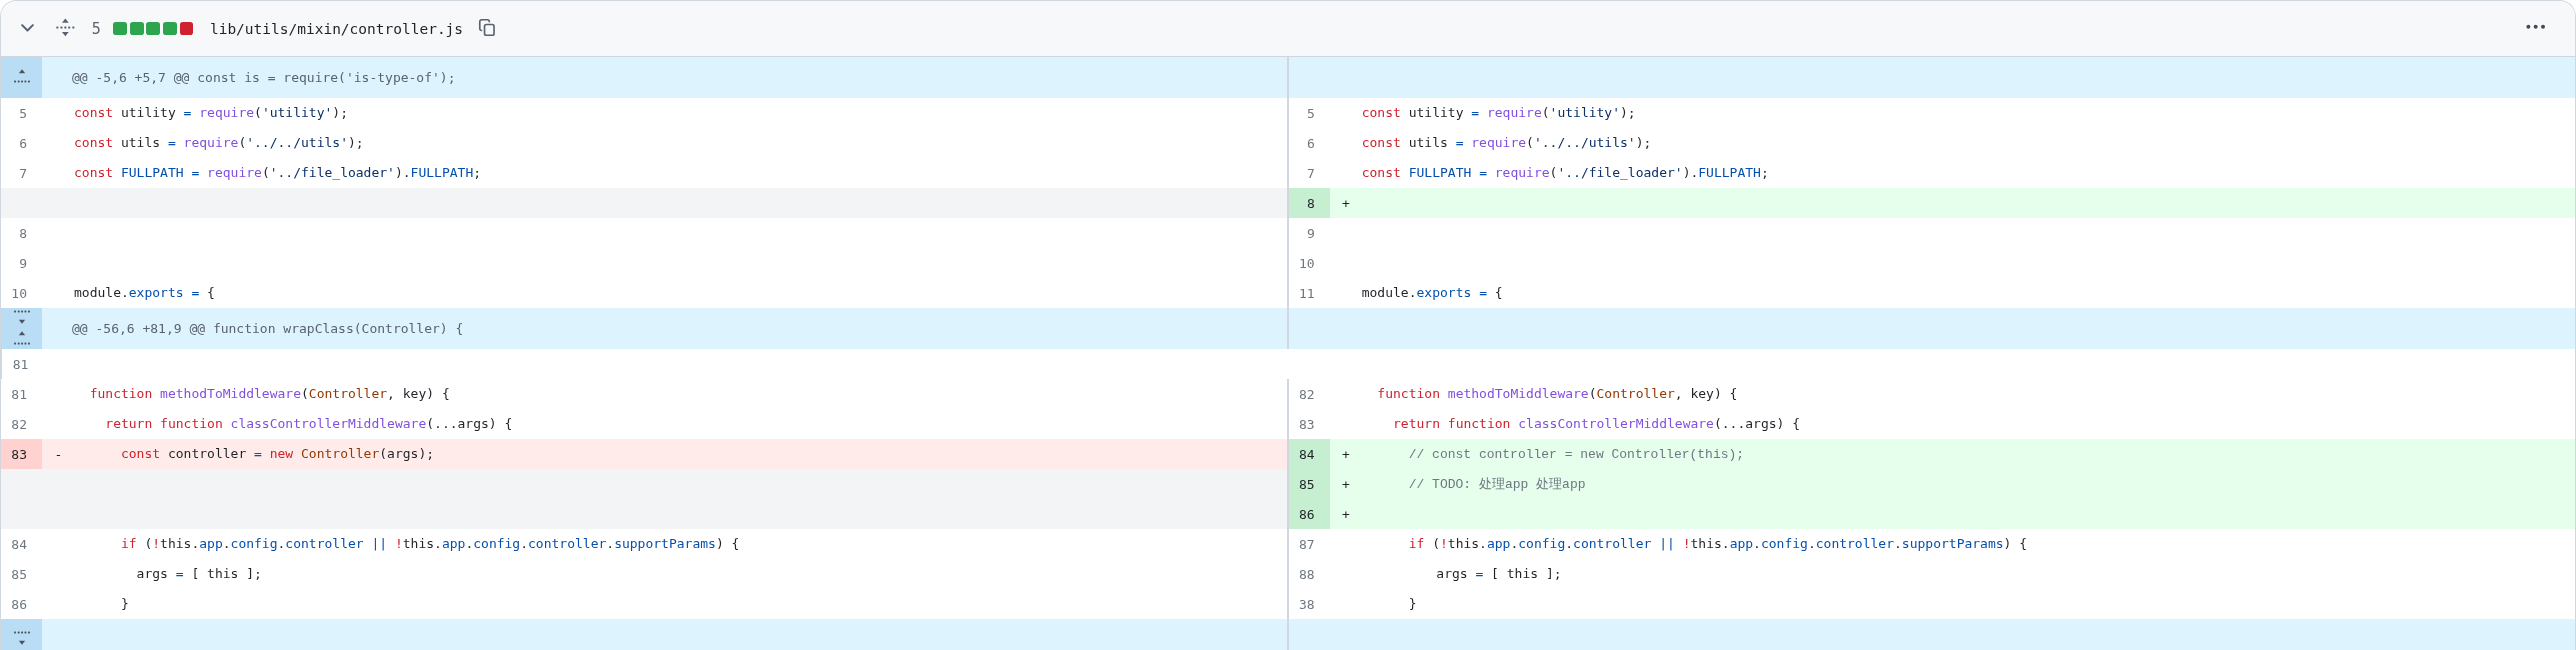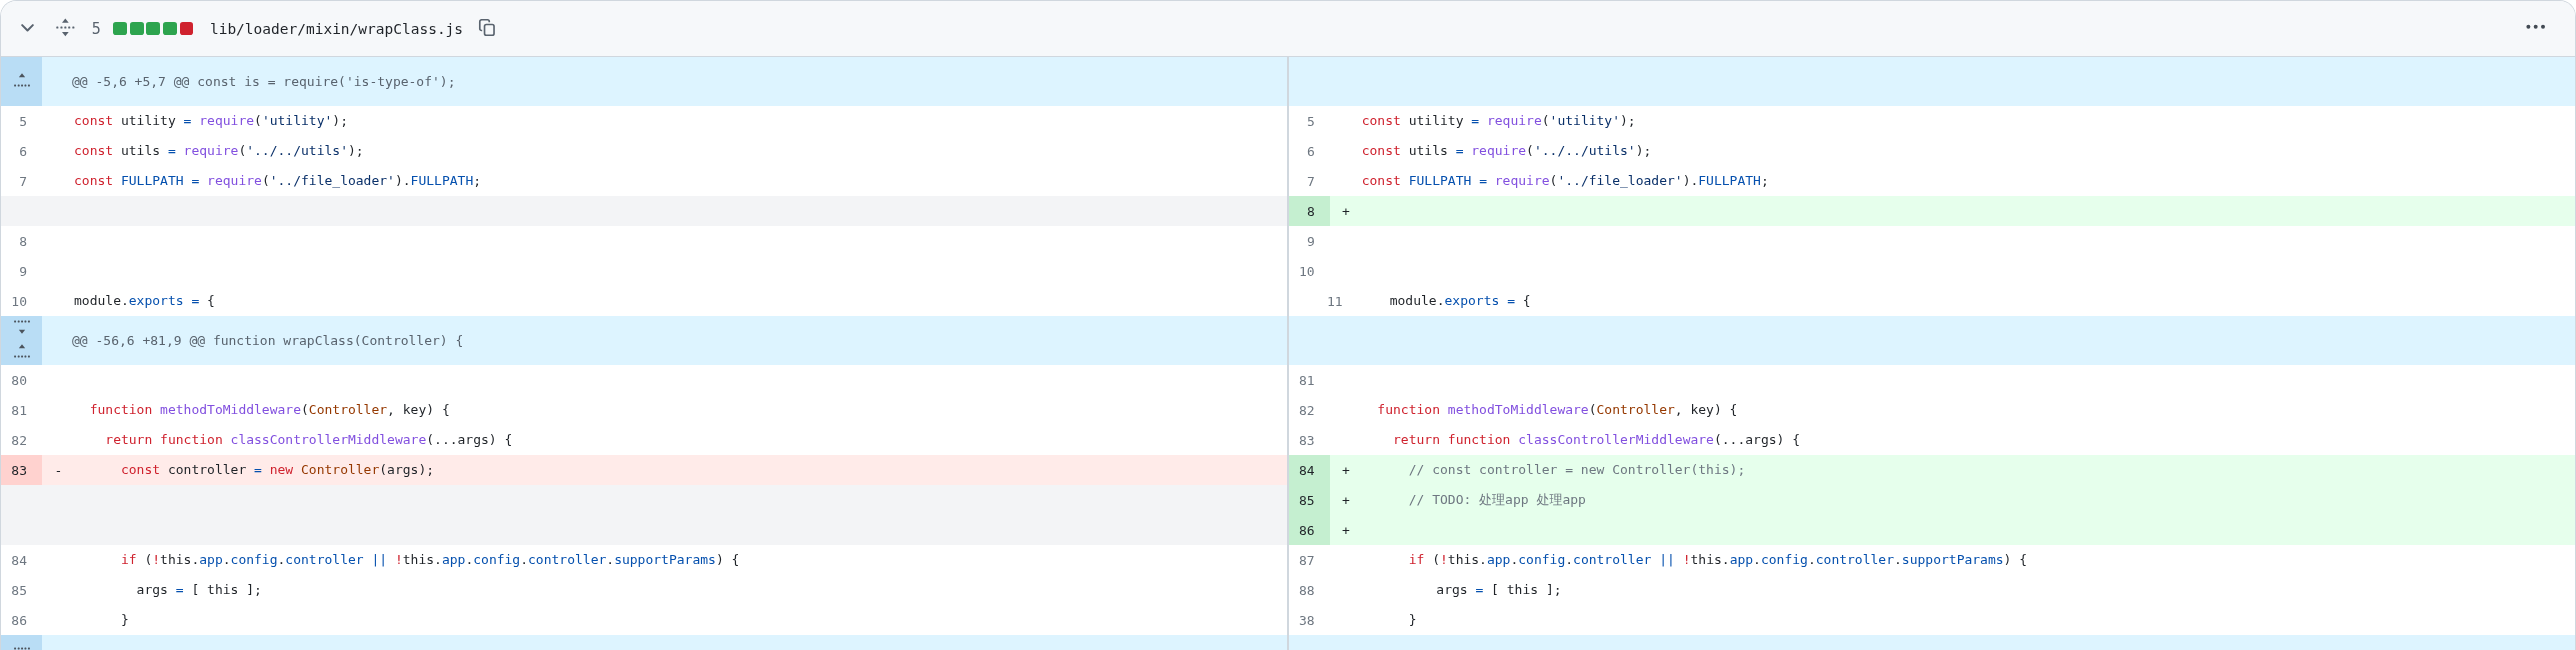--- a/index.html
+++ b/index.html
@@ -36,21 +36,21 @@
     font-family: "DejaVu Sans Mono", monospace; font-size: 14.5px; color: #1f2328;
     margin-left: 4.1px;
   }
   .spacer { flex: 1; }
   
   .diff-body { width: 100%; }
   .diff-row { display: flex; width: 100%; }
   .pane { flex: 1 1 0; display: flex; min-width: 0; background: #fff; }
   .mid-divider { width: 1.4px; background: #d0d7de; flex: 0 0 1.4px; }
   .code-row { height: 30px; }
-  .hunk-row { height: 49px; }
+  .hunk-row { height: 41px; }
   .bottom-row { height: 41px; }
 
   .num-cell {
     flex: 0 0 41px; width: 41px; display: flex; align-items: center;
     justify-content: flex-end; padding-right: 15px;
     font-family: "DejaVu Sans Mono", monospace; font-size: 13px; color: #6e7781;
     cursor: pointer; user-select: none;
   }
   .code-cell {
     flex: 1 1 auto; min-width: 0; position: relative; display: flex;
@@ -93,21 +93,21 @@
   }
   .hunk-fill { flex: 1 1 auto; background: #ddf4ff; }
   
   .tk-p { color: #1f2328; }
   .tk-k { color: #cf222e; }
   .tk-f { color: #8250df; }
   .tk-c { color: #953800; }
   .tk-n { color: #0550ae; }
   .tk-o { color: #0550ae; }
   .tk-s { color: #0a3069; }
-  .tk-m { color: #6e7781; }
+  .tk-m { color: #6e7781; font-family: Liberation Mono, monospace; }
 </style>
 </head>
 <body>
 
 <div class="file-card">
   <div class="file-header">
     <button class="hdr-btn">
       <span>
         <svg width="19" height="19" viewBox="0 0 16 16">
             <path d="M3.5 6l4.5 4.5L12.5 6" fill="none" stroke="#59636e" stroke-width="1.7" stroke-linecap="round" stroke-linejoin="round"></path>
@@ -128,21 +128,21 @@
       </span>
     </button>
     <span class="changes-count">5</span>
     <span class="diffstat" id="diffstat">
         <span class="sq add"></span>
         <span class="sq add"></span>
         <span class="sq add"></span>
         <span class="sq add"></span>
         <span class="sq del"></span>
       </span>
-    <span class="file-path">lib/loader/mixin/wrapClass.js</span>
+    <span class="file-path">lib/utils/mixin/controller.js</span>
     <button class="hdr-btn">
       <span>
         <svg width="19" height="19" viewBox="0 0 16 16" fill="none" stroke="#59636e" stroke-width="1.4">
           <rect x="5.5" y="5.5" width="8" height="9" rx="1.5"></rect>
           <path d="M3.5 10.5 h-0.5 a1.5 1.5 0 0 1 -1.5 -1.5 v-6 a1.5 1.5 0 0 1 1.5 -1.5 h5 a1.5 1.5 0 0 1 1.5 1.5 v0.5"></path>
         </svg>
       </span>
     </button>
     <span class="spacer"></span>
     <button class="hdr-btn">
@@ -292,21 +292,21 @@
         <div class="pane">
           <div class="pane k-ctx" style="flex: 1 1 0px; display: flex; min-width: 0px;">
             <div class="num-cell">10</div>
             <div class="code-cell">
               <span class="code-text"><span class="tk-p">module.</span><span class="tk-n">exports</span><span class="tk-p"> </span><span class="tk-o">=</span><span class="tk-p"> {</span></span>
             </div>
           </div>
         </div>
         <div class="mid-divider"></div>
         <div class="pane">
-          <div class="pane k-ctx" style="flex: 1 1 0px; display: flex; min-width: 0px; margin-left: 28px;">
+          <div class="pane k-ctx" style="flex: 1 1 0px; display: flex; min-width: 0px;">
             <div class="num-cell">11</div>
             <div class="code-cell">
               <span class="code-text"><span class="tk-p">module.</span><span class="tk-n">exports</span><span class="tk-p"> </span><span class="tk-o">=</span><span class="tk-p"> {</span></span>
             </div>
           </div>
         </div>
       </div>
       <div class="diff-row hunk-row">
         <div class="pane">
           <div class="hunk-gutter">
@@ -334,28 +334,20 @@
           <div class="hunk-text-cell">
             <span class="hunk-text">@@ -56,6 +81,9 @@ function wrapClass(Controller) {</span>
           </div>
         </div>
         <div class="mid-divider"></div>
         <div class="pane">
           <div class="hunk-fill"></div>
         </div>
       </div>
       <div class="diff-row code-row">
-        <div class="pane">
-          <div class="pane k-ctx" style="flex: 1 1 0px; display: flex; min-width: 0px;">
-            <div class="num-cell">80</div>
-            <div class="code-cell">
-              <span class="code-text"></span>
-            </div>
-          </div>
-        </div>
         <div class="mid-divider"></div>
         <div class="pane">
           <div class="pane k-ctx" style="flex: 1 1 0px; display: flex; min-width: 0px;">
             <div class="num-cell">81</div>
             <div class="code-cell">
               <span class="code-text"></span>
             </div>
           </div>
         </div>
       </div>

